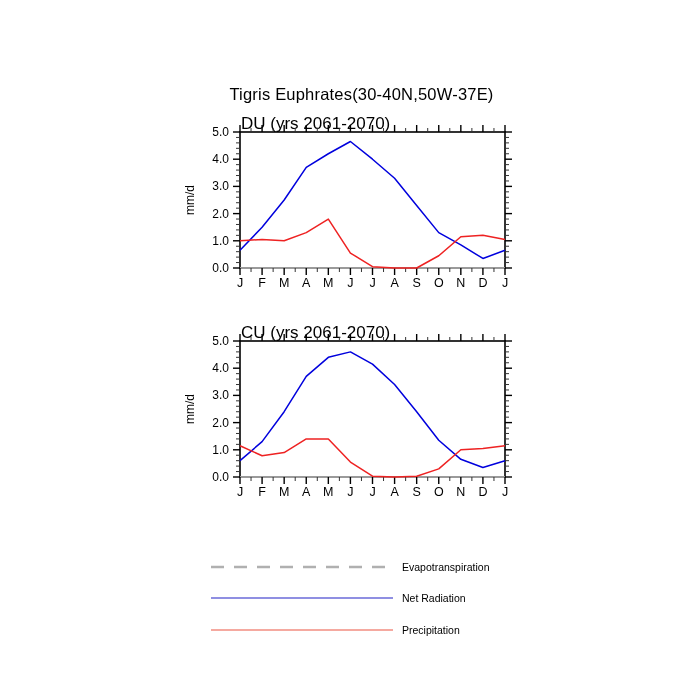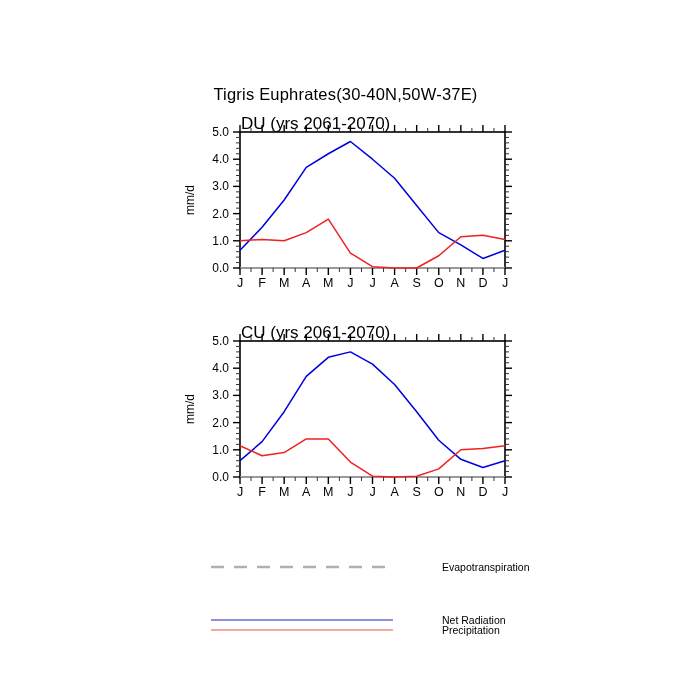--- a/index.html
+++ b/index.html
@@ -1,35 +1,35 @@
 <!DOCTYPE html>
 <html><head>
 <meta charset="utf-8">
 <style>
   html,body { margin:0; padding:0; background:#ffffff; }
   body { width:700px; height:700px; position:relative; overflow:hidden;
          font-family:"Liberation Sans", sans-serif; color:#000; }
   .canvas { position:absolute; left:0; top:0; width:700px; height:700px; background:#fff; }
 
-  .main-title { position:absolute; left:90px; top:85px; width:511px;
+  .main-title { position:absolute; left:106px; top:85px; width:511px;
                 text-align:center; font-size:16.5px; letter-spacing:0.2px; }
 
   .chart-panel { position:absolute; left:170px; width:360px; height:200px; }
   .chart-panel.c0 { top:108px; }
   .chart-panel.c1 { top:317px;text-align:right; }
   .chart-subtitle { position:absolute; left:71px; top:6px; font-size:17px; }
 
   svg.plot { position:absolute; left:0; top:0; }
   svg text { font-family:"Liberation Sans", sans-serif; fill:#000; }
   text.ylab { font-size:12px; }
 
   .legend { position:absolute; left:0; top:0; }
-  .legend-row { position:absolute; left:210px; display:flex; align-items:center;gap:40px; }
+  .legend-row { position:absolute; left:210px; display:flex; align-items:center; }
   .legend-row.r0 { top:561px; }
-  .legend-row.r1 { top:592px;margin-top:22px; }
+  .legend-row.r1 { top:592px; }
   .legend-row.r2 { top:624px; }
   .legend-swatch { width:184px; height:8px; margin-right:8px; }
   .legend-line { fill:none; stroke-width:1.6; }
   .legend-line.dashed { stroke-width:2.4; stroke-dasharray:13 10; }
   .legend-label { font-size:10.5px; white-space:nowrap; }
 </style>
 </head>
 <body>
 
 <div class="canvas">

